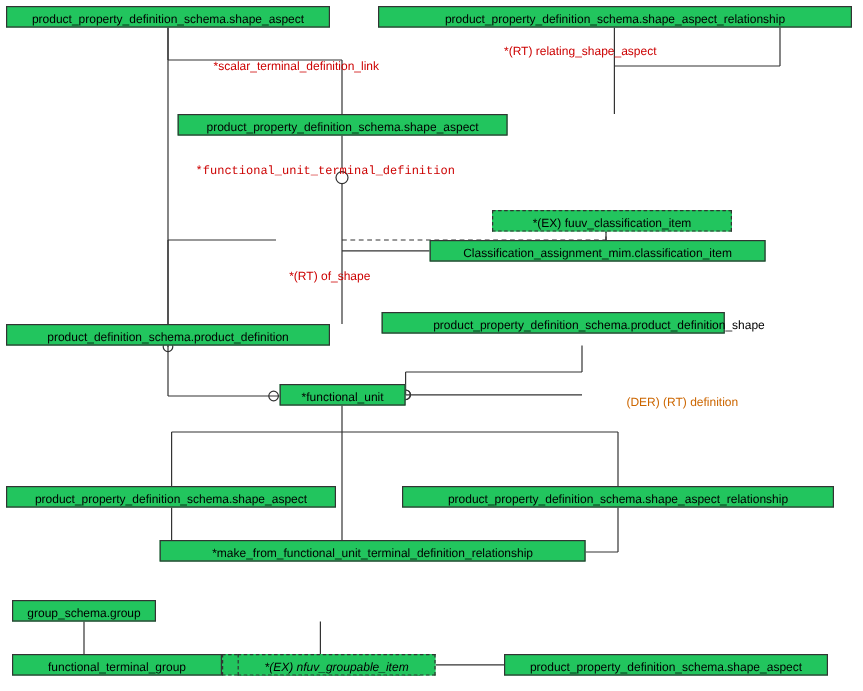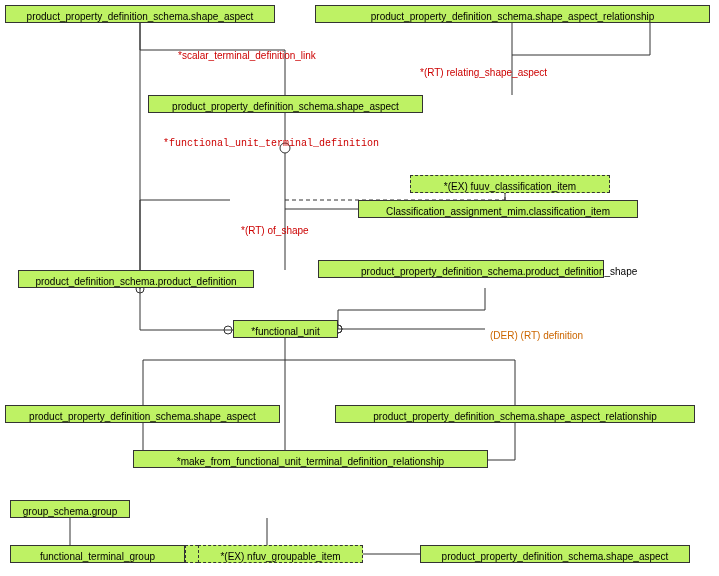--- a/index.html
+++ b/index.html
@@ -13,21 +13,21 @@
       position: relative;
     }
     .diagram {
       position: relative;
       width: 719px;
       height: 576px;
     }
     .box {
       position: absolute;
       border: 1px solid #333;
-      background: #bef264;
+      background: #22c55e;
       padding: 2px 5px;
       font-size: 10px;
       white-space: nowrap;
       text-align: center;
     }
     .box.dashed {
       border: 1px dashed #333;
     }
     svg.lines {
       position: absolute;
@@ -35,21 +35,21 @@
       width: 719px;
       height: 576px;
       pointer-events: none;
     }
     .label {
       position: absolute;
       font-size: 10px;
       white-space: nowrap;
     }
     .label.red { color: #c00; }
-    .label.orange { color: #c60; }
+    .label.orange { color: #c60; margin-left: 32px; }
   </style>
 </head>
 <body>
 
 <div class="diagram">
   <svg class="lines">
 
     <line x1="140" y1="23" x2="140" y2="50" stroke="#333" stroke-width="1"></line>
     <line x1="140" y1="50" x2="285" y2="50" stroke="#333" stroke-width="1"></line>
     <line x1="285" y1="50" x2="285" y2="95" stroke="#333" stroke-width="1"></line>
@@ -113,33 +113,33 @@
 
     <line x1="363" y1="554" x2="420" y2="554" stroke="#333" stroke-width="1"></line>
   </svg>
 
   <div id="boxes-container">
       <div class="box" style="left: 5px; top: 5px; width: 270px; height: 18px; line-height: 18px;">product_property_definition_schema.shape_aspect</div>
       <div class="box" style="left: 315px; top: 5px; width: 395px; height: 18px; line-height: 18px;">product_property_definition_schema.shape_aspect_relationship</div>
       <div class="box" style="left: 148px; top: 95px; width: 275px; height: 18px; line-height: 18px;">product_property_definition_schema.shape_aspect</div>
       <div class="box dashed" style="left: 410px; top: 175px; width: 200px; height: 18px; line-height: 18px;">*(EX) fuuv_classification_item</div>
       <div class="box" style="left: 358px; top: 200px; width: 280px; height: 18px; line-height: 18px;">Classification_assignment_mim.classification_item</div>
-      <div class="box" style="left: 18px; top: 270px; width: 236px; height: 18px; line-height: 18px;">product_definition_schema.product_definition</div>
+      <div class="box" style="left: 5px; top: 270px; width: 270px; height: 18px; line-height: 18px;">product_definition_schema.product_definition</div>
       <div class="box" style="left: 318px; top: 260px; width: 286px; height: 18px; line-height: 18px; padding-left: 42px;">product_property_definition_schema.product_definition_shape</div>
       <div class="box" style="left: 233px; top: 320px; width: 105px; height: 18px; line-height: 18px;">*functional_unit</div>
       <div class="box" style="left: 5px; top: 405px; width: 275px; height: 18px; line-height: 18px;">product_property_definition_schema.shape_aspect</div>
       <div class="box" style="left: 335px; top: 405px; width: 360px; height: 18px; line-height: 18px;">product_property_definition_schema.shape_aspect_relationship</div>
       <div class="box" style="left: 133px; top: 450px; width: 355px; height: 18px; line-height: 18px;">*make_from_functional_unit_terminal_definition_relationship</div>
       <div class="box" style="left: 10px; top: 500px; width: 120px; height: 18px; line-height: 18px;">group_schema.group</div>
       <div class="box dashed" style="left: 185px; top: 500px; width: 165px; height: 18px; line-height: 18px; margin-top: 45px;">Group_mim.groupable_item</div>
       <div class="box" style="left: 10px; top: 545px; width: 175px; height: 18px; line-height: 18px;">functional_terminal_group</div>
-      <div class="box dashed" style="left: 198px; top: 545px; width: 165px; height: 18px; line-height: 18px;">*(EX) nfuv_groupable_item</div>
+      <div class="box dashed" style="left: 198px; top: 545px; width: 165px; height: 18px; line-height: 18px; font-style: italic;">*(EX) nfuv_groupable_item</div>
       <div class="box" style="left: 420px; top: 545px; width: 270px; height: 18px; line-height: 18px;">product_property_definition_schema.shape_aspect</div>
     </div>
 
   <div id="labels-container">
       <div class="label red" style="left: 178px; top: 50px;">*scalar_terminal_definition_link</div>
-      <div class="label red" style="left: 420px; top: 38px; margin-top: 29px;">*(RT) relating_shape_aspect</div>
+      <div class="label red" style="left: 420px; top: 38px;">*(RT) relating_shape_aspect</div>
       <div class="label red" style="left: 163px; top: 138px; font-family: Liberation Mono, monospace;">*functional_unit_terminal_definition</div>
       <div class="label red" style="left: 241px; top: 225px;">*(RT) of_shape</div>
       <div class="label orange" style="left: 490px; top: 330px;">(DER) (RT) definition</div>
     </div>
 </div>
 
 </body></html>

